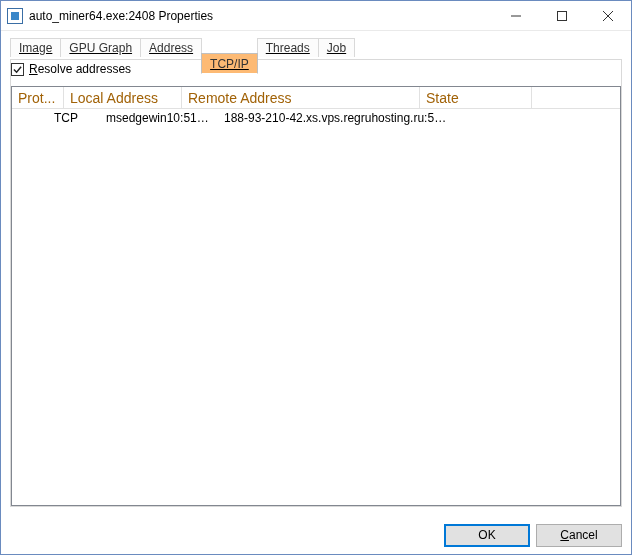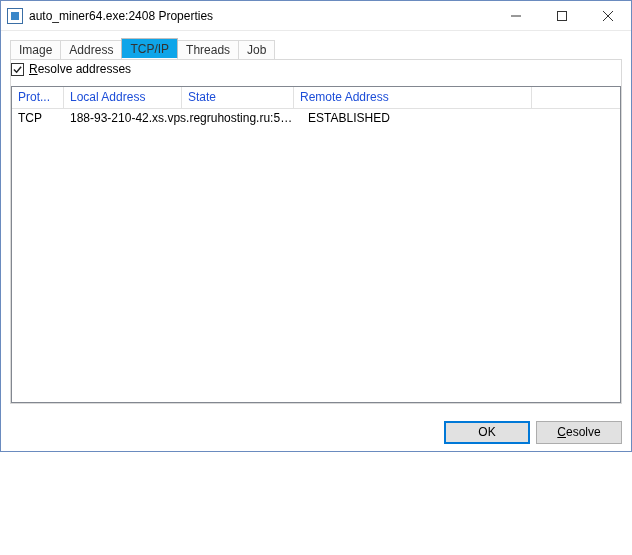--- a/index.html
+++ b/index.html
@@ -4,21 +4,21 @@
 <style>
   * { box-sizing: border-box; }
   html, body {
     margin: 0; padding: 0;
     font-family: "Segoe UI", Tahoma, sans-serif;
     font-size: 12px;
     background: #fff;
     color: #000;
   }
   .window {
-    width: 632px; height: 452px;
+    width: 632px; height: 555px;
     border: 1px solid #6a8bbf;
     background: #fff;
     display: flex; flex-direction: column;
     position: relative;
   }
   
   .titlebar {
     height: 30px;
     display: flex; align-items: center;
     padding-left: 6px;
@@ -49,42 +49,43 @@
   .win-btn svg { width: 10px; height: 10px; stroke: #333; stroke-width: 1; fill: none; }
   
   .content {
     flex: 1 1 auto;
     padding: 6px 9px 9px 9px;
     display: flex; flex-direction: column;
   }
   
   .tabs {
     display: flex;
-    align-items: center;
+    align-items: flex-start;
     height: 22px;
     position: relative;
+    text-decoration: underline;
   }
   .tab {
     border: 1px solid #d9d9d9;
     border-bottom: none;
     padding: 2px 8px 2px 8px;
     background: #fff;
     margin-right: -1px;
     color: #333;
     position: relative;
     top: 1px;
     white-space: nowrap;
     font-size: 12px;
   }
   .tab.active {
-    background: #0ea5e9;
+    background: #fdba74;
     border-color: #c0c0c0;
     z-index: 2;
     padding-top: 3px;
-    top: 0;
+    top: 16px;
     border-bottom: 1px solid #fff;
   }
   .tab:not(.active) {
     background: #fcfcfc;
   }
   .tab-panel {
     flex: 1 1 auto;
     border: 1px solid #d9d9d9;
     display: flex; flex-direction: column;
     position: relative;
@@ -116,29 +117,30 @@
     display: flex;
     height: 22px;
     background: #fff;
     border-bottom: 1px solid #e1e1e1;
   }
   .lv-col {
     border-right: 1px solid #e1e1e1;
     padding: 3px 6px;
     white-space: nowrap;
     overflow: hidden; text-overflow: ellipsis;
-    color: #1d4ed8;
-    font-size: 12px;
+    color: #a16207;
+    font-size: 14px;
   }
   .lv-col.last { border-right: none; flex: 1 1 auto; }
   .lv-body { flex: 1 1 auto; overflow: auto; }
   .lv-row {
     display: flex;
     height: 18px;
     align-items: center;
+    margin-left: 36px;
   }
   .lv-cell {
     padding: 1px 6px;
     white-space: nowrap;
     overflow: hidden; text-overflow: ellipsis;
     font-size: 12px;
   }
   .col-proto { width: 52px; }
   .col-local { width: 118px; }
   .col-remote { width: 238px; }
@@ -191,20 +193,21 @@
             <line x1="10" y1="0" x2="0" y2="10"></line>
           </svg>
       </div>
     </div>
   </div>
 
   <div class="content">
 
     <div class="tabs">
       <div class="tab">Image</div>
+      <div class="tab">GPU Graph</div>
       <div class="tab">Address</div>
       <div class="tab active">TCP/IP</div>
       <div class="tab">Threads</div>
       <div class="tab">Job</div>
 
     </div>
 
     <div class="tab-panel">
 
       <div class="chk-row">
@@ -213,40 +216,40 @@
               <polyline points="1,5 4,8 9,2"></polyline>
             </svg>
         </span>
         <span class="chk-label"><span class="ul">R</span><span>esolve addresses</span></span>
       </div>
 
       <div class="listview">
         <div class="lv-header">
           <div class="lv-col col-proto">Prot...</div>
           <div class="lv-col col-local">Local Address</div>
+          <div class="lv-col col-remote">Remote Address</div>
           <div class="lv-col col-state">State</div>
-          <div class="lv-col col-remote">Remote Address</div>
           <div class="lv-col col-rest last"></div>
         </div>
         <div class="lv-body">
           <div class="lv-row">
             <div class="lv-cell col-proto">TCP</div>
+            <div class="lv-cell col-local">msedgewin10:51013</div>
             <div class="lv-cell col-remote">188-93-210-42.xs.vps.regruhosting.ru:50289</div>
-            <div class="lv-cell col-state">ESTABLISHED</div>
             <div class="lv-cell col-rest"></div>
           </div>
         </div>
       </div>
 
     </div>
   </div>
 
   <div class="footer">
     <div class="btn default">
         <span>OK</span>
       </div>
     <div class="btn">
         <span class="ul">C</span>
-        <span>esolve</span>
+        <span>ancel</span>
       </div>
   </div>
 
 </div>
 
 </body></html>

